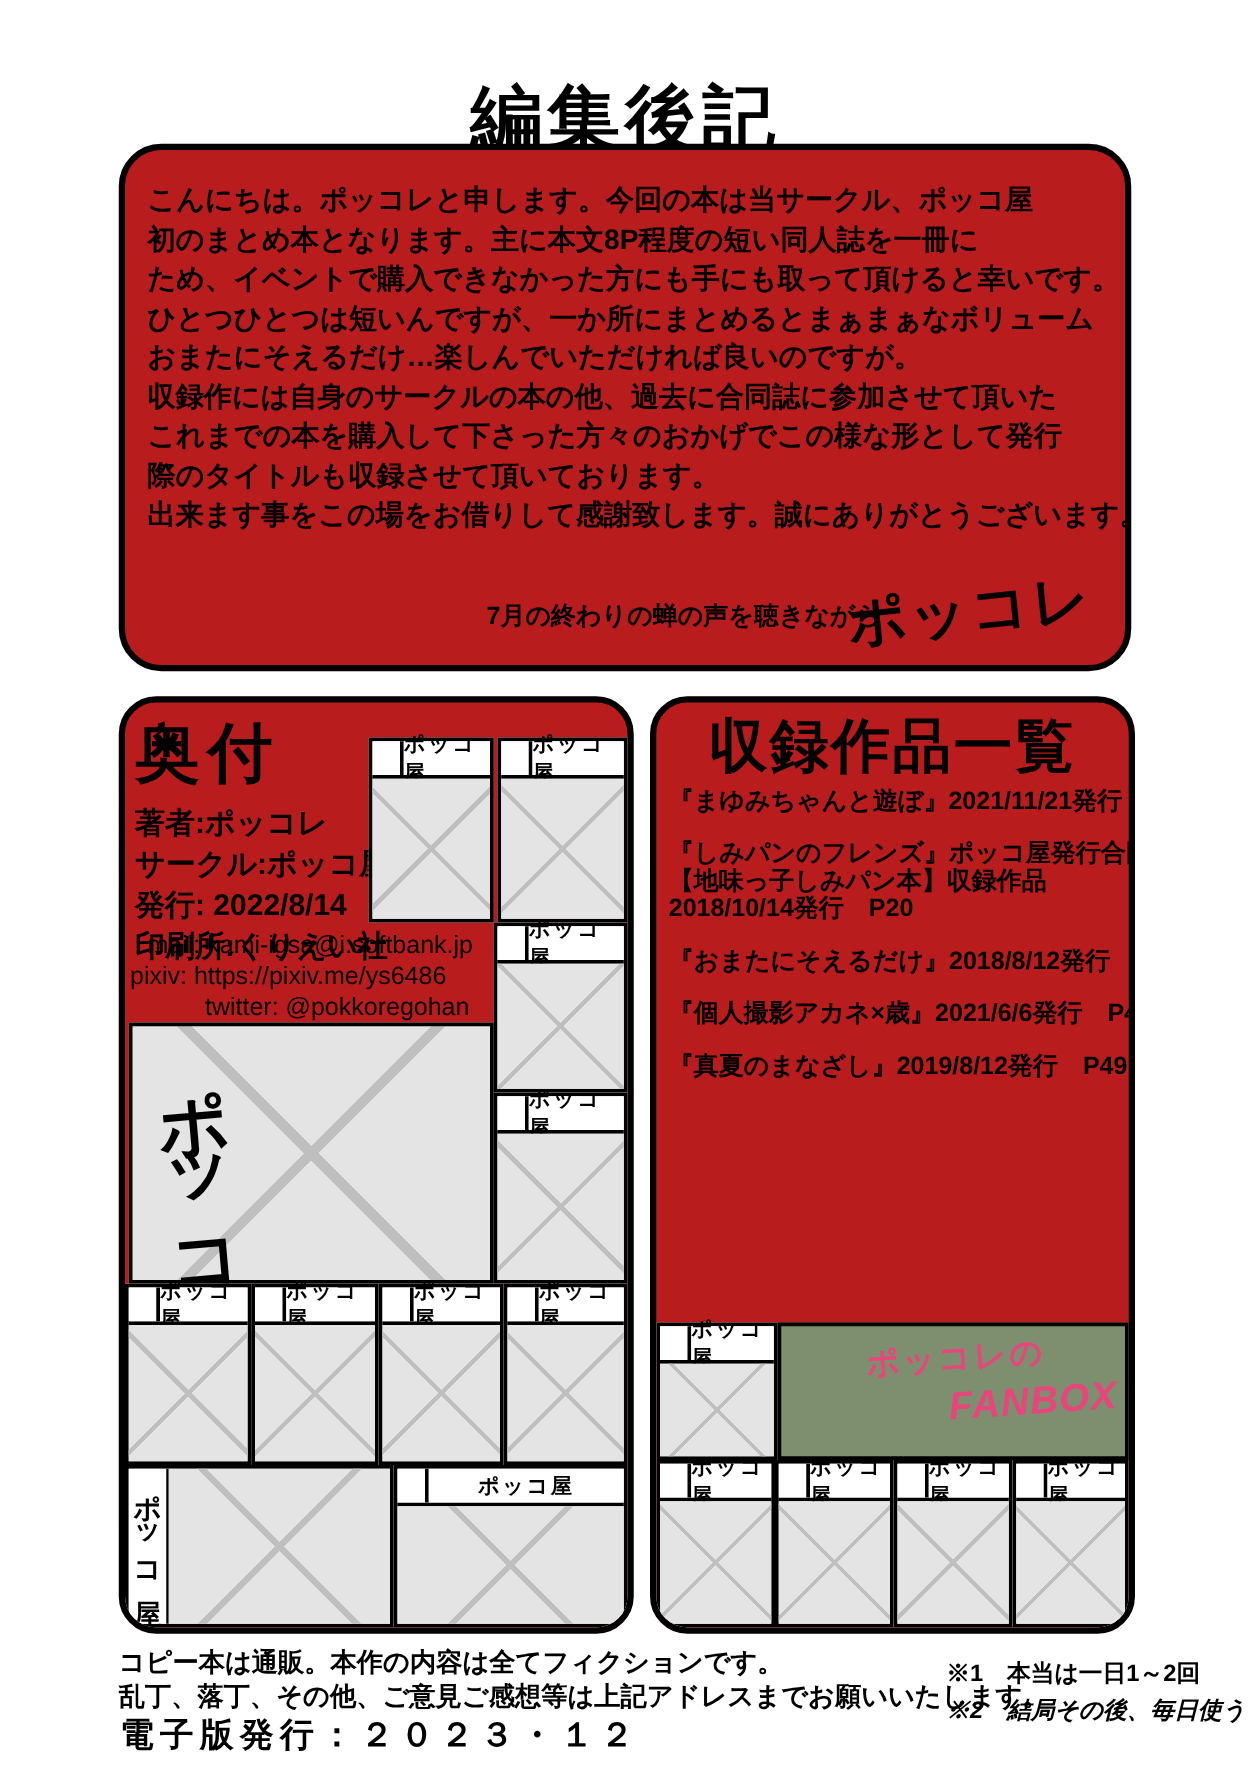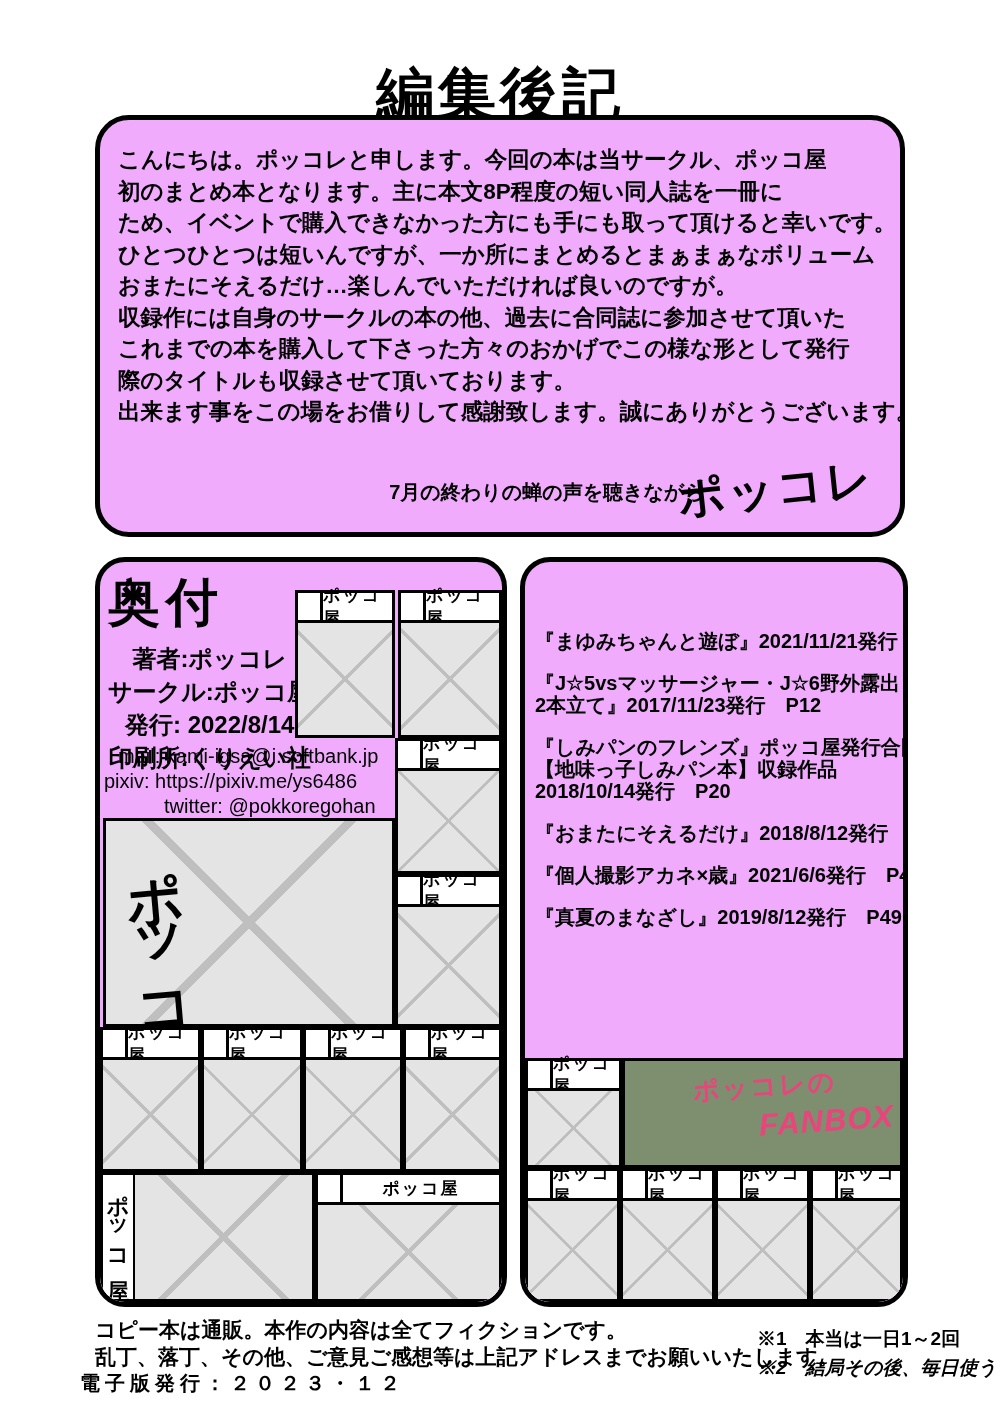--- a/index.html
+++ b/index.html
@@ -2,36 +2,36 @@
 <html><head>
 <meta charset="utf-8">
 <style>
   html,body{margin:0;padding:0;}
   body{width:1000px;height:1413px;background:#ffffff;font-family:"Liberation Sans",sans-serif;color:#000;}
   .page{position:relative;width:1000px;height:1413px;background:#fff;overflow:hidden;}
 
   .page-title{position:absolute;top:28px;left:0;width:100%;text-align:center;
     font-size:58px;font-weight:bold;letter-spacing:4px;margin-top:28px;}
 
-  .box{position:absolute;border:5px solid #000;border-radius:30px;background:#f0abfc;box-sizing:border-box;}
+  .box{position:absolute;border:5px solid #000;border-radius:30px;background:#b91c1c;box-sizing:border-box;}
 
   
   .afterword-box{left:95px;top:115px;width:810px;height:422px;border-radius:34px;}
   .afterword-text{position:absolute;left:18px;top:24px;width:776px;
     font-size:22.5px;line-height:31.5px;white-space:nowrap;font-weight:bold;}
   .signoff{position:absolute;right:195px;bottom:26px;font-size:20px;font-weight:bold;}
   .signature{position:absolute;right:26px;bottom:12px;font-size:46px;font-weight:bold;
     transform:rotate(-6deg);letter-spacing:2px;}
 
   
   .colophon-box{left:95px;top:557px;width:412px;height:750px;overflow:hidden;}
   .works-box{left:520px;top:557px;width:388px;height:750px;overflow:hidden;}
 
   .colophon-heading{position:absolute;left:8px;top:6px;font-size:52px;font-weight:bold;letter-spacing:6px;}
-  .colophon-info{position:absolute;left:8px;top:80px;font-size:24px;line-height:33px;font-weight:bold;text-align:center;}
+  .colophon-info{position:absolute;left:8px;top:80px;font-size:24px;line-height:33px;font-weight:bold;}
   .contact{position:absolute;left:4px;top:182px;width:292px;font-size:20px;line-height:25px;}
   .contact .c-line{white-space:nowrap;}
   .contact .indent1{margin-left:14px;}
   .contact .indent2{margin-left:60px;}
   .contact .indent3{margin-left:94px;}
   .small-note{font-size:13px;margin-left:14px;}
 
   
   .panel{position:absolute;border:3px solid #000;background:#fff;box-sizing:border-box;
     display:flex;flex-direction:column;}
@@ -63,21 +63,21 @@
   .fanbox .fb1{position:absolute;top:8px;right:64px;font-size:26px;font-weight:bold;
     transform:rotate(-4deg);letter-spacing:2px;}
   .fanbox .fb2{position:absolute;top:42px;right:6px;font-size:31px;font-weight:bold;
     font-style:italic;transform:rotate(-4deg);letter-spacing:1px;}
 
   
   .foot1{position:absolute;left:95px;top:1316px;font-size:21px;font-weight:bold;}
   .foot2{position:absolute;left:95px;top:1343px;font-size:21px;font-weight:bold;}
   .fnote1{position:absolute;left:757px;top:1326px;font-size:19px;font-weight:bold;}
   .fnote2{position:absolute;left:757px;top:1355px;font-size:19px;font-weight:bold;font-style:italic;}
-  .digital{position:absolute;left:80px;top:1370px;font-size:20px;font-weight:bold;letter-spacing:5px;text-align:center;}
+  .digital{position:absolute;left:96px;top:1370px;font-size:27px;font-weight:bold;letter-spacing:5px;text-align:center;}
 </style>
 </head>
 <body>
 
 <div class="page">
 
   <div class="page-title">編集後記</div>
 
   <section class="box afterword-box">
     <div class="afterword-text">
@@ -189,27 +189,24 @@
     <div class="panel" style="left:215px;top:610px;width:187px;height:130px;">
       <div class="phead">
           <span class="corner"></span>
           <span class="tag">ポッコ屋</span>
         </div>
       <div class="part"></div>
     </div>
   </section>
 
   <section class="box works-box">
+    <div class="works-heading">収録作品一覧</div>
     <div class="works-list">
         <div class="work-entry">
           <div>『まゆみちゃんと遊ぼ』2021/11/21発行　P3</div>
-        </div>
-        <div class="work-entry">
-          <div>『J☆5vsマッサージャー・J☆6野外露出</div>
-          <div>2本立て』2017/11/23発行　P12</div>
         </div>
         <div class="work-entry">
           <div>『しみパンのフレンズ』ポッコ屋発行合同誌</div>
           <div>【地味っ子しみパン本】収録作品</div>
           <div>2018/10/14発行　P20</div>
         </div>
         <div class="work-entry">
           <div>『おまたにそえるだけ』2018/8/12発行　P28</div>
         </div>
         <div class="work-entry">

